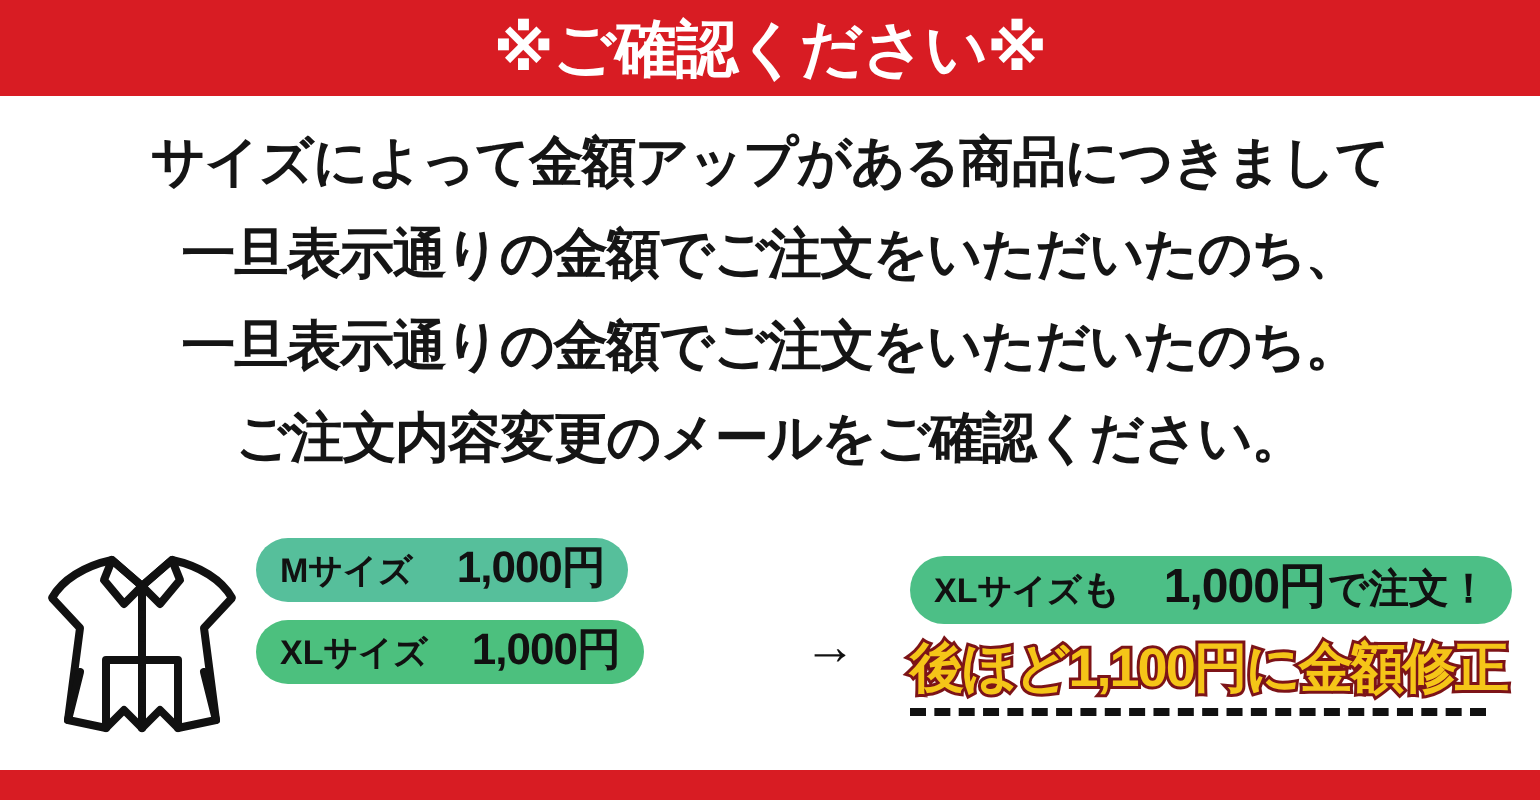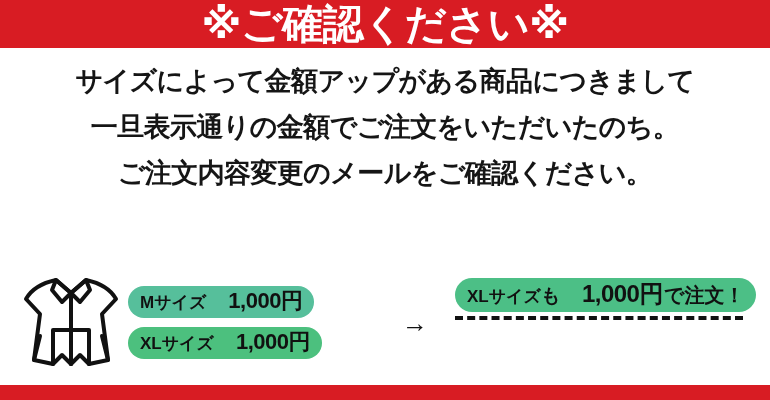--- a/index.html
+++ b/index.html
@@ -22,21 +22,21 @@
     top: 0;
     width: 770px;
     height: 48px;
     background: #d81c23;
     display: flex;
     align-items: center;
     justify-content: center;
   }
   .header-title {
     color: #ffffff;
-    font-size: 41px;
+    font-size: 31px;
     font-weight: bold;
     letter-spacing: -0.5px;
     line-height: 1;
     white-space: nowrap;
   }
 
   
   .body-text {
     position: absolute;
     left: 0;
@@ -68,21 +68,21 @@
     left: 16px;
     top: 6px;
     width: 110px;
     height: 110px;
   }
 
   
   .left-badges {
     position: absolute;
     left: 128px;
-    top: 24px;
+    top: 7px;
     display: flex;
     flex-direction: column;
     gap: 9px;
     align-items: flex-start;
   }
   .badge {
     border-radius: 17px;
     padding: 3px 12px 5px 12px;
     color: #111111;
     font-weight: bold;
@@ -170,20 +170,21 @@
 </style>
 </head>
 <body>
 
 <div class="header-banner">
   <div class="header-title">※ご確認ください※</div>
 </div>
 
 <div class="body-text">
   <div class="body-line">サイズによって金額アップがある商品につきまして</div>
+  <div class="body-line">一旦表示通りの金額でご注文をいただいたのち、</div>
   <div class="body-line">一旦表示通りの金額でご注文をいただいたのち。</div>
   <div class="body-line">ご注文内容変更のメールをご確認ください。</div>
 </div>
 
 <div class="compare-area">
 
   <div class="shirt-icon-wrap">
     <svg viewBox="0 0 110 110" width="110" height="110" aria-hidden="true">
       <g fill="none" stroke="#111111" stroke-width="4" stroke-linejoin="round" stroke-linecap="round">
 
@@ -232,18 +233,19 @@
 
   <div class="arrow">→</div>
 
   <div class="right-col">
     <div class="badge badge-order">
       <span>XLサイズ</span>
       <span class="sub">も</span>
       <span class="amt">1,000円</span>
       <span class="tail">で注文！</span>
     </div>
+    <div class="fix-note">後ほど1,100円に金額修正</div>
     <div class="dash-underline"></div>
   </div>
 
 </div>
 
 <div class="footer-bar"></div>
 
 </body></html>

